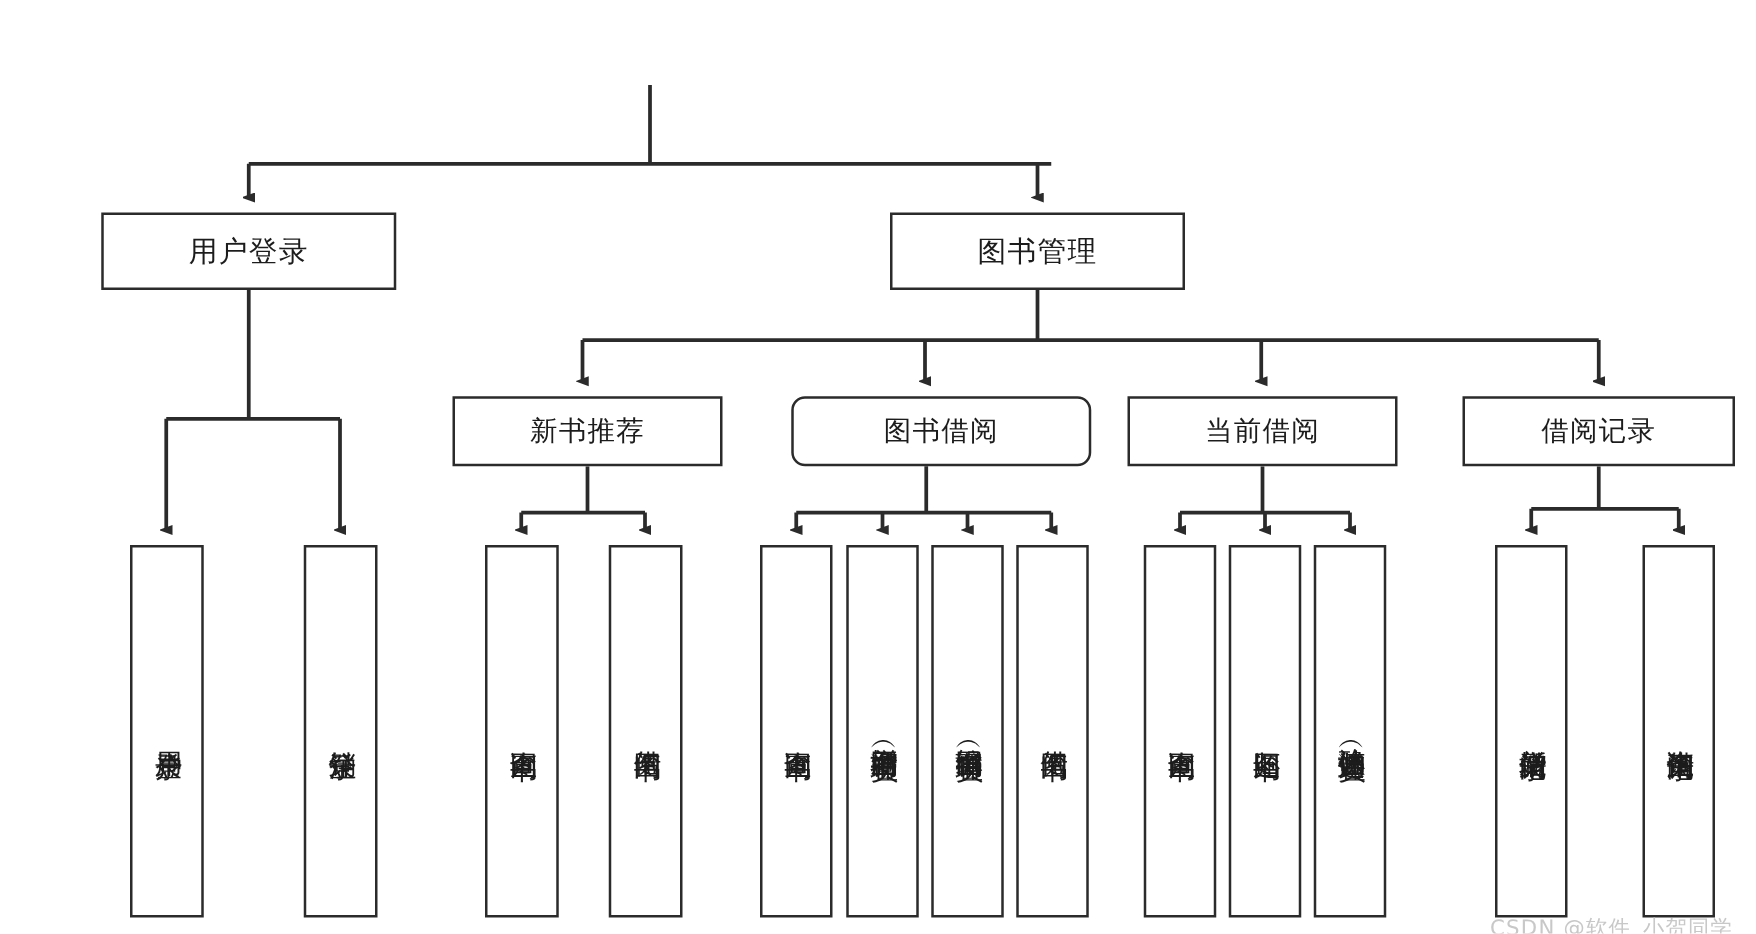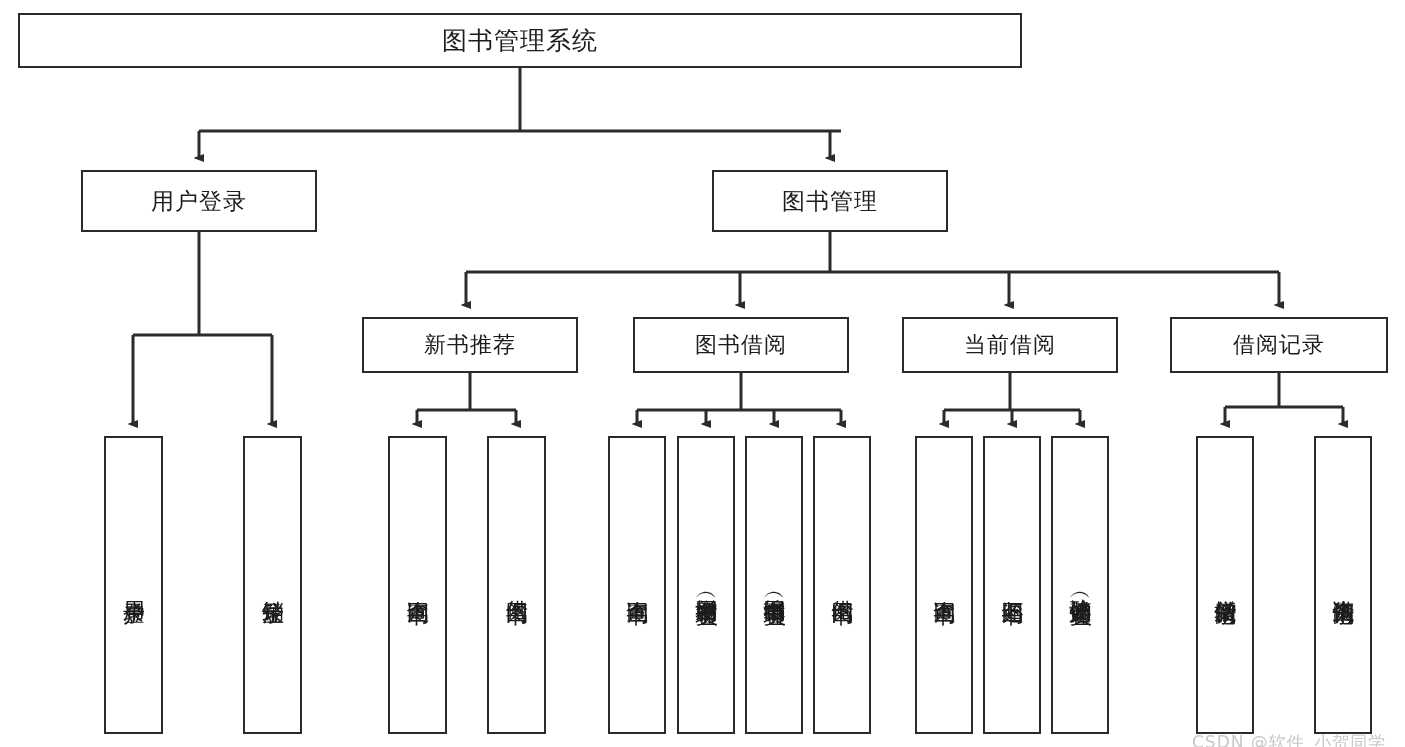--- a/index.html
+++ b/index.html
@@ -120,35 +120,32 @@
       <path d="M1012,410 L1012,424" marker-end="url(#arrow)"></path>
       <path d="M1080,410 L1080,424" marker-end="url(#arrow)"></path>
 
       <path d="M1279,373 L1279,407"></path>
       <path d="M1225,407 L1343,407"></path>
       <path d="M1225,407 L1225,424" marker-end="url(#arrow)"></path>
       <path d="M1343,407 L1343,424" marker-end="url(#arrow)"></path>
     </g>
   </svg>
 
-  <div class="node root" style="left:18px; top:13px; width:1004px; height:55px;">
-    <span class="hlabel">图书管理系统</span>
-  </div>
 
   <div class="node level2" style="left:81px; top:170px; width:236px; height:62px;">
     <span class="hlabel">用户登录</span>
   </div>
   <div class="node level3" style="left:362px; top:317px; width:216px; height:56px;">
     <span class="hlabel">新书推荐</span>
   </div>
 
   <div class="node level2" style="left:712px; top:170px; width:236px; height:62px;">
     <span class="hlabel">图书管理</span>
   </div>
-  <div class="node level3" style="left:633px; top:317px; width:216px; height:56px;">
+  <div class="node level3" style="left:633px; top:317px; width:240px; height:56px;border-radius:11px;">
     <span class="hlabel">图书借阅</span>
   </div>
   <div class="node level3" style="left:1170px; top:317px; width:218px; height:56px;">
     <span class="hlabel">借阅记录</span>
   </div>
   <div class="node level3" style="left:902px; top:317px; width:216px; height:56px;">
     <span class="hlabel">当前借阅</span>
   </div>
 
   <div class="node leaf" style="left:104px; top:436px; width:59px; height:298px;">

